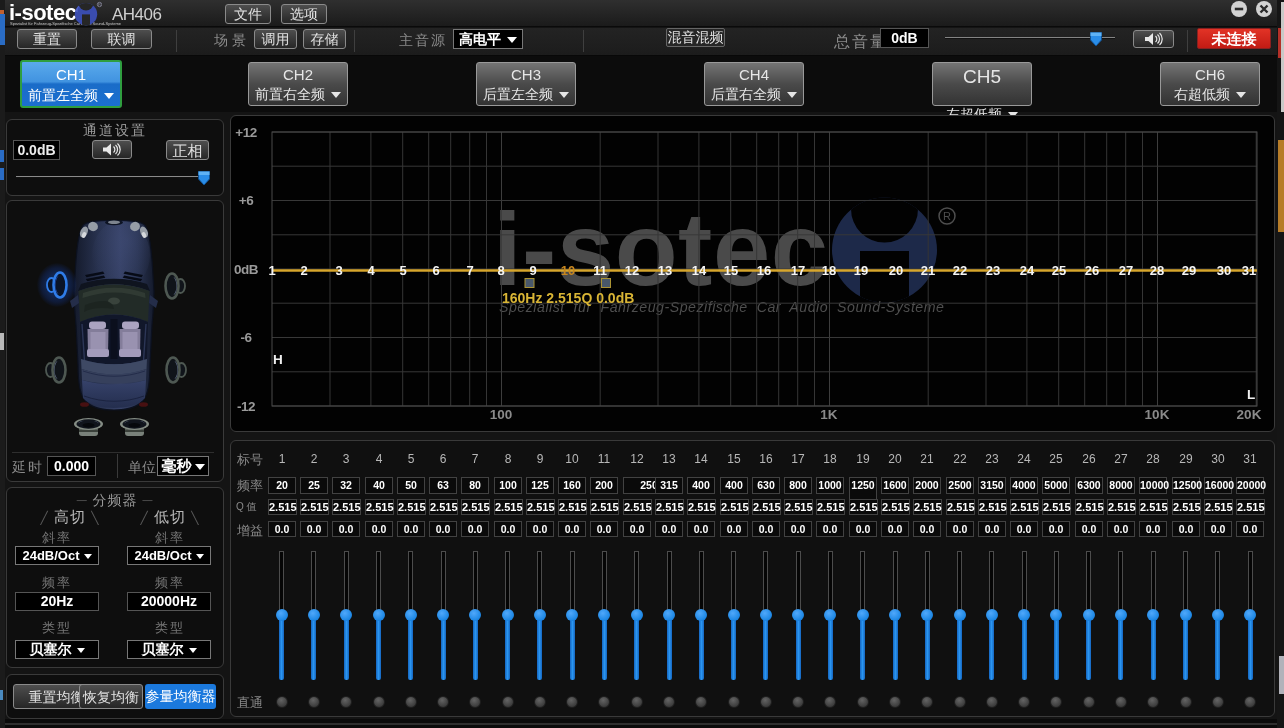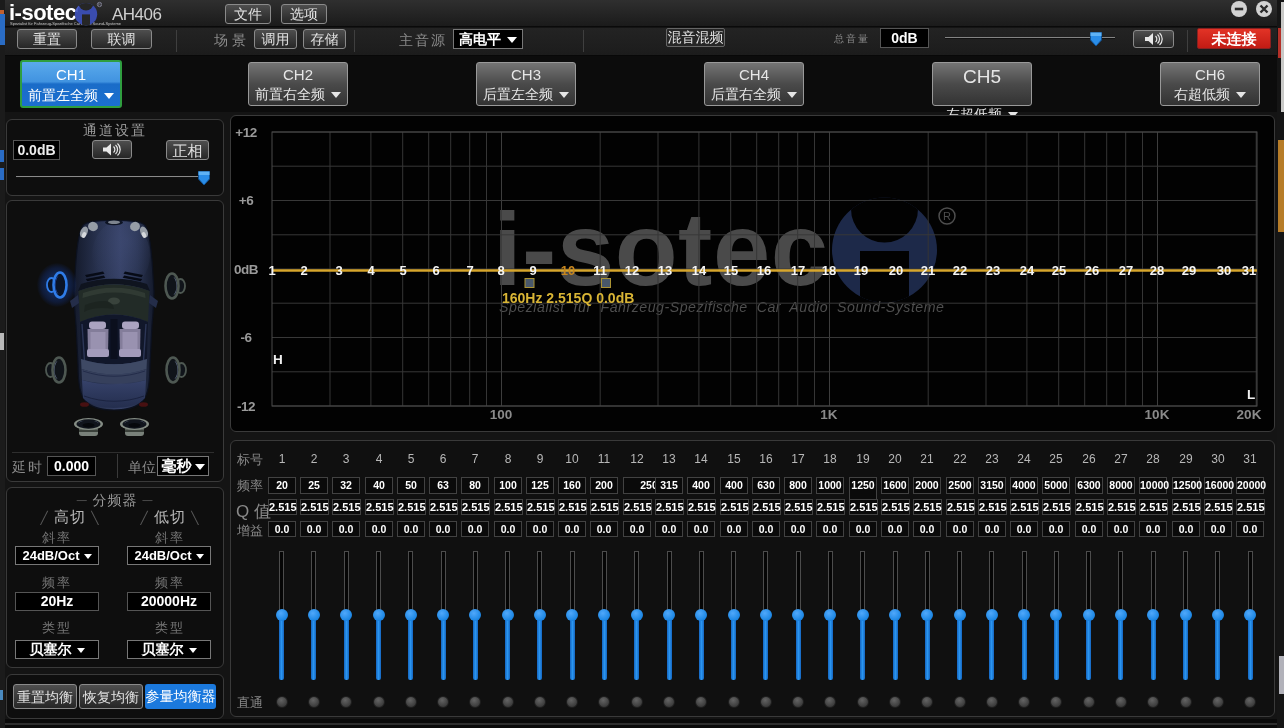--- a/index.html
+++ b/index.html
@@ -49,21 +49,21 @@
 <div class="ab" style="left:176px;top:30px;width:1px;height:22px;background:#3f3f3f"></div>
 <div class="ab" style="left:354px;top:30px;width:1px;height:22px;background:#3f3f3f"></div>
 <div class="ab" style="left:583px;top:30px;width:1px;height:22px;background:#3f3f3f"></div>
 <div class="ab" style="left:1187px;top:30px;width:1px;height:22px;background:#3f3f3f"></div>
 <div class="lbl" style="left:214px;top:32px;letter-spacing:4px;font-size:14px">场景</div>
 <div class="btn" style="left:254px;top:29px;width:43px;height:20px;line-height:19px">调用</div>
 <div class="btn" style="left:303px;top:29px;width:43px;height:20px;line-height:19px">存储</div>
 <div class="lbl" style="left:399px;top:32px;letter-spacing:2px;font-size:14px">主音源</div>
 <div class="dd" style="left:453px;top:29px;width:70px;height:20px;font-size:14px;line-height:18px">高电平<span class="tri"></span></div>
 <div class="btn" style="left:666px;top:28px;width:59px;height:19px;line-height:17px;background:#262626;border-color:#666;border-radius:2px">混音混频</div>
-<div class="lbl" style="left:834px;top:32px;letter-spacing:2px;font-size:10px">总音量</div>
+<div class="lbl" style="left:834px;top:32px;letter-spacing:2px;font-size:16px">总音量</div>
 <div class="fld" style="left:880px;top:28px;width:49px;height:20px;font-size:14px;line-height:18px">0dB</div>
 <div class="ab" style="left:945px;top:37px;width:170px;height:2px;background:#848484;border-bottom:1px solid #111"></div>
 <svg class="ab" style="left:1089px;top:31px" width="14" height="16" viewBox="0 0 14 16">
     <path d="M1.5,1.5 H12.5 V9 L7,15 L1.5,9 Z" fill="#2a8de8" stroke="#105090" stroke-width="1"></path>
     <path d="M1.5,1.5 H12.5 V5 H1.5 Z" fill="#5fb2f5"></path>
   </svg>
 <div class="btn" style="left:1133px;top:30px;width:41px;height:18px"></div>
 <svg class="ab" style="left:1144px;top:32px" width="19" height="14" viewBox="0 0 19 14">
 <path d="M1,5 H4.5 L9,1 V13 L4.5,9 H1 Z" fill="#e8e8e8"></path>
 <path d="M11.5,4 a4,4 0 0 1 0,6 M13.5,2.5 a6,6 0 0 1 0,9 M15.5,1 a8,8 0 0 1 0,12" stroke="#e8e8e8" stroke-width="1.2" fill="none"></path>
@@ -236,21 +236,21 @@
 <div class="ab" style="left:27px;top:619px;width:60px;text-align:center;color:#777;font-size:13px;letter-spacing:2px">类型</div>
 <div class="dd" style="left:15px;top:640px;width:84px;height:19px;font-size:14px;line-height:17px">贝塞尔<span class="tri" style="margin-left:5px;border-top-width:5px;border-left-width:4px;border-right-width:4px"></span></div>
 <div class="ab" style="left:140px;top:529px;width:60px;text-align:center;color:#777;font-size:13px;letter-spacing:2px">斜率</div>
 <div class="dd" style="left:127px;top:546px;width:84px;height:19px;font-size:13px;line-height:17px">24dB/Oct<span class="tri" style="margin-left:4px;border-top-width:5px;border-left-width:4px;border-right-width:4px"></span></div>
 <div class="ab" style="left:140px;top:574px;width:60px;text-align:center;color:#777;font-size:13px;letter-spacing:2px">频率</div>
 <div class="ab" style="left:140px;top:619px;width:60px;text-align:center;color:#777;font-size:13px;letter-spacing:2px">类型</div>
 <div class="dd" style="left:127px;top:640px;width:84px;height:19px;font-size:14px;line-height:17px">贝塞尔<span class="tri" style="margin-left:5px;border-top-width:5px;border-left-width:4px;border-right-width:4px"></span></div>
 <div class="fld" style="left:15px;top:592px;width:84px;height:19px;font-size:14px;line-height:17px">20Hz</div>
 <div class="fld" style="left:127px;top:592px;width:84px;height:19px;font-size:14px;line-height:17px">20000Hz</div>
 <div class="panel" style="left:6px;top:674px;width:218px;height:45px"></div>
-<div class="btn" style="left:13px;top:684px;width:64px;height:25px;line-height:24px">重置均衡</div>
+<div class="btn" style="left:13px;top:684px;width:87px;height:25px;line-height:24px">重置均衡</div>
 <div class="btn" style="left:79px;top:684px;width:64px;height:25px;line-height:24px">恢复均衡</div>
 <div class="ab" style="left:145px;top:684px;width:71px;height:25px;background:#1b79dd;border-radius:3px;color:#fff;font-size:14px;text-align:center;line-height:25px">参量均衡器</div>
 <div class="panel" style="left:230px;top:115px;width:1045px;height:317px;background:#020202"></div>
 <svg class="ab" style="left:230px;top:115px" width="1045" height="317" viewBox="0 0 1045 317" font-family="Liberation Sans,sans-serif">
 <text x="263" y="170" font-size="103" font-weight="bold" fill="#4a4a4a" letter-spacing="0.5">i-sotec</text>
 <defs>
       <clipPath id="wb">
         <circle cx="654.5" cy="135" r="52.5"></circle>
       </clipPath>
     </defs>
@@ -342,21 +342,21 @@
 <text x="959" y="160.0" font-size="13" font-weight="bold" fill="#f5f5f5" text-anchor="middle">29</text>
 <text x="994" y="160.0" font-size="13" font-weight="bold" fill="#f5f5f5" text-anchor="middle">30</text>
 <text x="1019" y="160.0" font-size="13" font-weight="bold" fill="#f5f5f5" text-anchor="middle">31</text>
 <text x="43" y="249" font-size="13.5" font-weight="bold" fill="#f0f0f0">H</text>
 <text x="1017" y="284" font-size="13.5" font-weight="bold" fill="#f0f0f0">L</text>
 <text x="272" y="188" font-size="14" font-weight="bold" fill="#d9b535">160Hz 2.515Q 0.0dB</text>
 </svg>
 <div class="panel" style="left:230px;top:440px;width:1045px;height:277px;background:#101010"></div>
 <div class="lbl" style="left:237px;top:451px;font-size:13px">标号</div>
 <div class="lbl" style="left:237px;top:477px;font-size:13px">频率</div>
-<div class="lbl" style="left:236px;top:500px;font-size:17px">Q 值</div>
+<div class="lbl" style="left:236px;top:500px;font-size:10px">Q 值</div>
 <div class="lbl" style="left:237px;top:522px;font-size:13px">增益</div>
 <div class="bn" style="left:270px;top:452px">1</div>
 <div class="cell" style="left:268px;top:477px;width:28px;height:17px">20</div>
 <div class="cell" style="left:268px;top:499px;width:29px;height:16px;line-height:14px;font-size:11px">2.515</div>
 <div class="cell" style="left:268px;top:521px;width:28px;height:16px;line-height:14px">0.0</div>
 <div class="trk" style="left:279px;top:551px;height:64px"></div>
 <div class="bar" style="left:279px;top:613px;height:67px"></div>
 <div class="knb" style="left:276px;top:609px"></div>
 <div class="rad" style="left:276px;top:696px"></div>
 <div class="bn" style="left:302px;top:452px">2</div>

